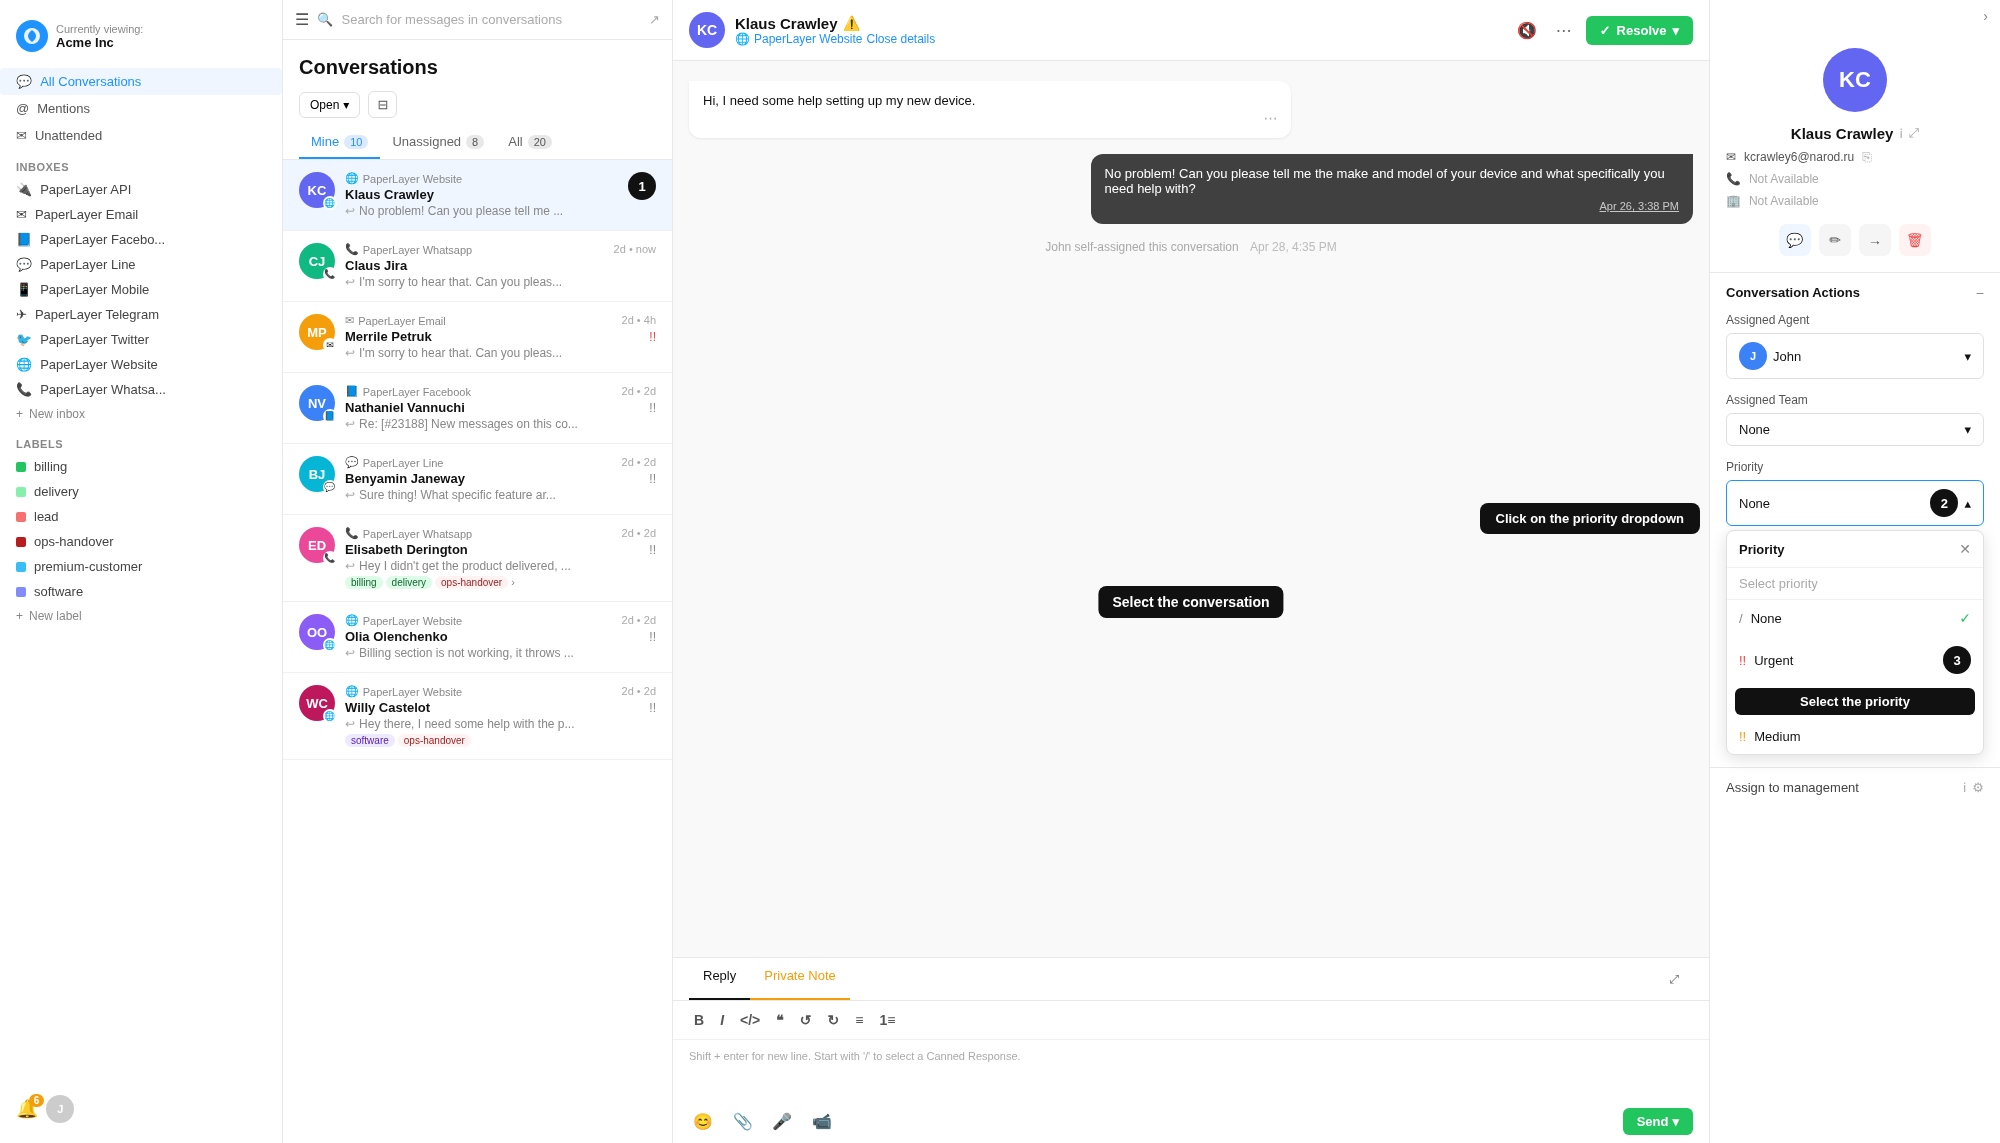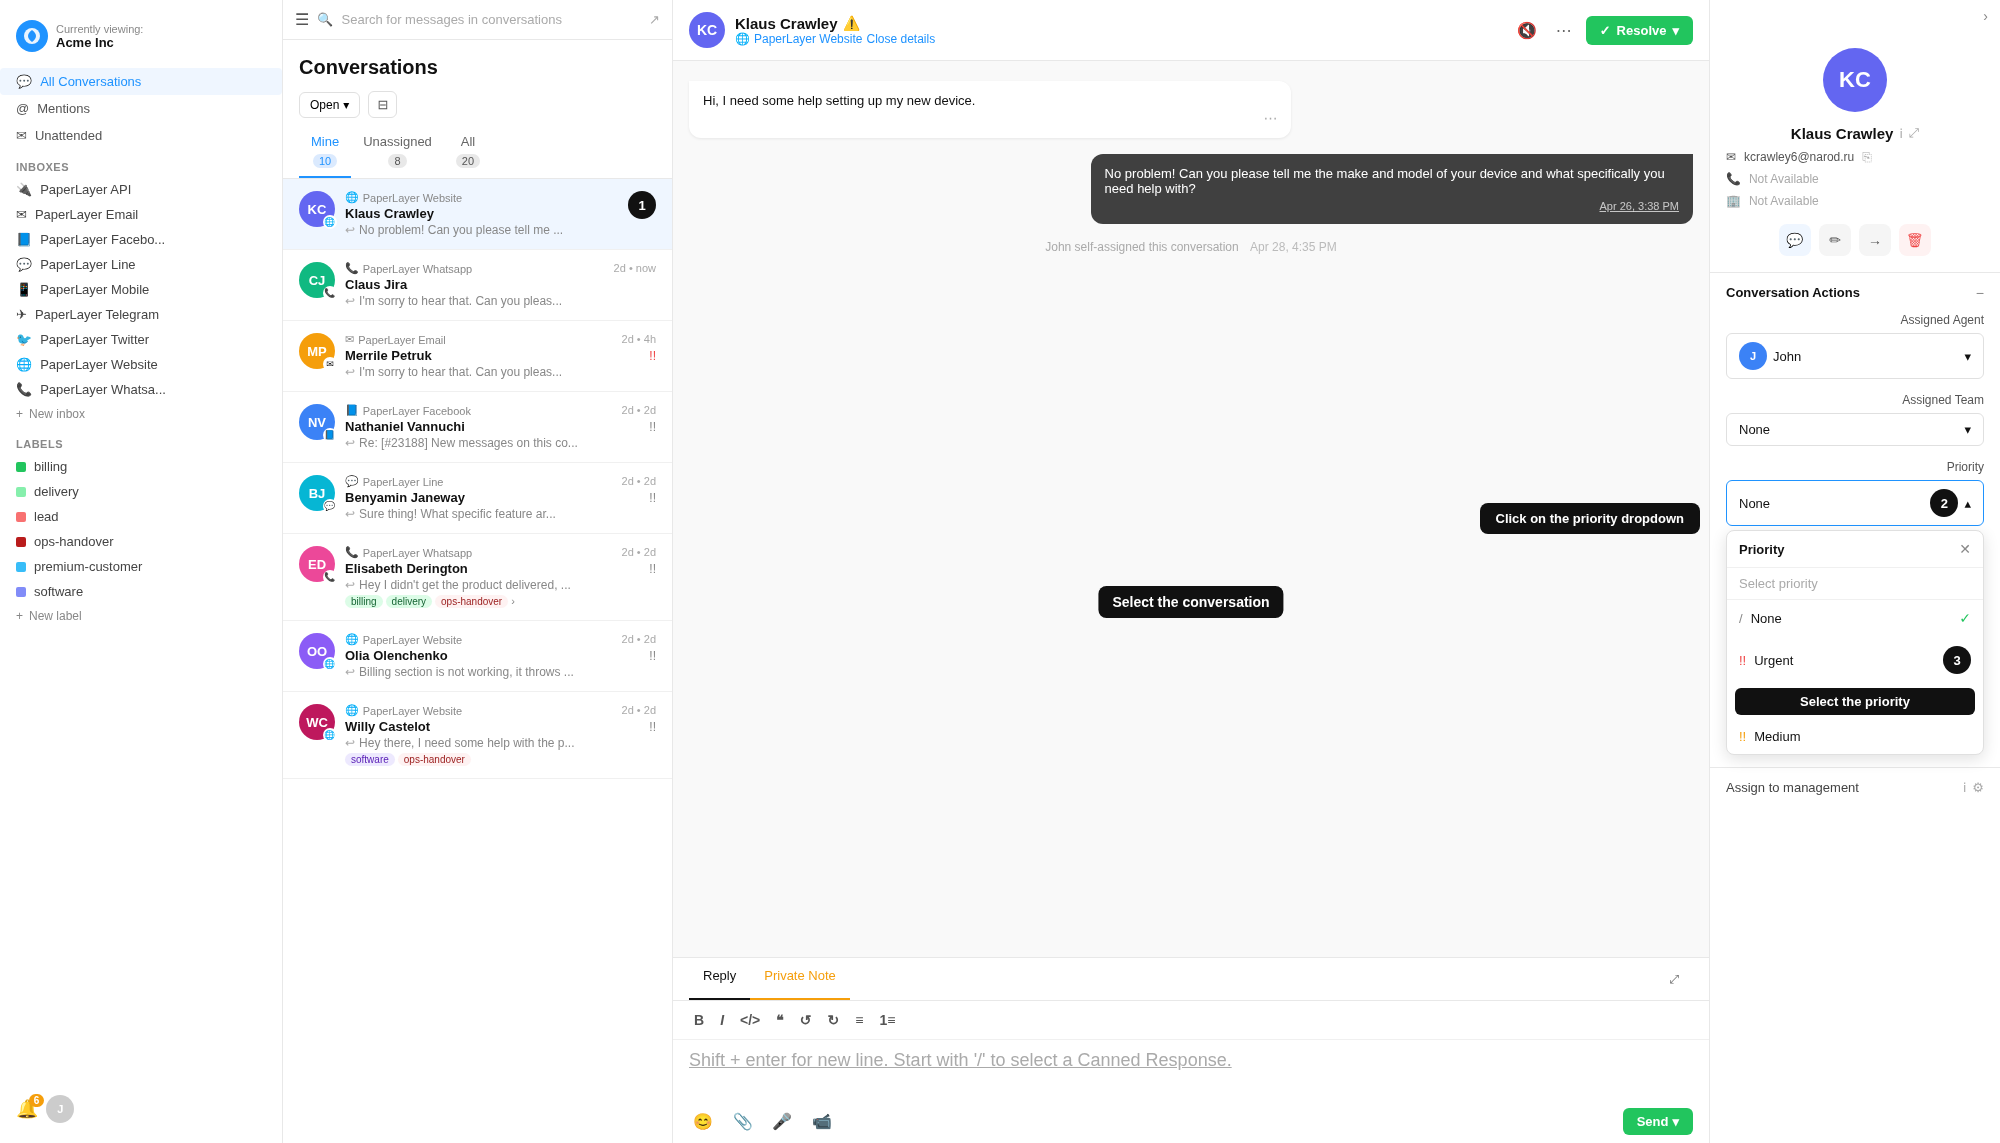--- a/index.html
+++ b/index.html
@@ -30,21 +30,21 @@
     .search-input::placeholder { color: #aaa; }
 
     
     .conv-panel { display: flex; flex-direction: column; flex: 1; overflow: hidden; }
     .conv-header { padding: 16px 16px 8px; }
     .conv-title { font-size: 20px; font-weight: 700; color: #111; margin-bottom: 12px; }
     .conv-toolbar { display: flex; align-items: center; gap: 8px; }
     .conv-status-btn { display: flex; align-items: center; gap: 4px; border: 1px solid #e0e0e0; border-radius: 6px; padding: 5px 10px; font-size: 12px; cursor: pointer; background: white; }
     .conv-filter-btn { border: 1px solid #e0e0e0; border-radius: 6px; padding: 5px 8px; cursor: pointer; background: white; color: #555; }
     .conv-tabs { display: flex; gap: 0; padding: 0 16px; border-bottom: 1px solid #e8e8e8; }
-    .conv-tab { padding: 8px 12px; font-size: 13px; cursor: pointer; color: #666; display: flex; align-items: center; gap: 5px; border-bottom: 2px solid transparent; flex-direction: column; }
+    .conv-tab { padding: 8px 12px; font-size: 13px; cursor: pointer; color: #666; display: flex; align-items: center; gap: 5px; border-bottom: 2px solid transparent; }
     .conv-tab.active { color: #1F93FF; border-bottom-color: #1F93FF; font-weight: 500; }
     .tab-count { background: #e8e8e8; color: #555; border-radius: 10px; font-size: 11px; padding: 1px 6px; }
     .conv-tab.active .tab-count { background: #dbeafe; color: #1F93FF; }
 
     .conv-list { flex: 1; overflow-y: auto; }
     .conv-item { display: flex; align-items: flex-start; gap: 10px; padding: 12px 16px; border-bottom: 1px solid #f0f0f0; cursor: pointer; position: relative; }
     .conv-item.selected { background: #EFF6FF; }
     .conv-avatar { width: 36px; height: 36px; border-radius: 50%; flex-shrink: 0; position: relative; }
     .conv-avatar-placeholder { width: 36px; height: 36px; border-radius: 50%; display: flex; align-items: center; justify-content: center; font-size: 13px; font-weight: 600; color: white; }
     .channel-icon { position: absolute; bottom: -2px; right: -2px; width: 14px; height: 14px; border-radius: 50%; background: #fff; display: flex; align-items: center; justify-content: center; font-size: 9px; }
@@ -80,41 +80,41 @@
     .system-msg { text-align: center; font-size: 12px; color: #aaa; margin: 12px 0; }
 
     
     .reply-area { border-top: 1px solid #e8e8e8; background: white; }
     .reply-tabs { display: flex; gap: 0; padding: 0 16px; border-bottom: 1px solid #e8e8e8; }
     .reply-tab { padding: 10px 14px; font-size: 13px; cursor: pointer; color: #666; border-bottom: 2px solid transparent; }
     .reply-tab.active { color: #111; border-bottom-color: #111; font-weight: 500; }
     .reply-tab.note { color: #f59e0b; border-bottom-color: #f59e0b; }
     .reply-toolbar { display: flex; align-items: center; gap: 6px; padding: 8px 16px; border-bottom: 1px solid #f0f0f0; }
     .toolbar-btn { background: none; border: none; cursor: pointer; color: #555; font-size: 14px; padding: 3px 5px; font-weight: 600; }
-    .reply-input { padding: 10px 16px; min-height: 60px; font-size: 18px; color: #aaa; text-decoration: underline; }
+    .reply-input { padding: 10px 16px; min-height: 60px; font-size: 11px; color: #aaa; }
     .reply-bottom { display: flex; align-items: center; justify-content: space-between; padding: 8px 16px; }
     .reply-icons { display: flex; gap: 12px; }
     .send-btn { background: #22c55e; color: white; border: none; border-radius: 6px; padding: 6px 14px; font-size: 13px; font-weight: 600; cursor: pointer; display: flex; align-items: center; gap: 4px; }
 
     
     .right-panel { width: 290px; background: white; flex-shrink: 0; overflow-y: auto; position: relative; }
     .contact-section { padding: 16px; border-bottom: 1px solid #e8e8e8; }
     .contact-avatar-lg { width: 64px; height: 64px; border-radius: 50%; background: #9ca3af; display: flex; align-items: center; justify-content: center; font-size: 22px; font-weight: 600; color: white; margin: 0 auto 12px; }
     .contact-name { font-size: 15px; font-weight: 700; color: #111; text-align: center; display: flex; align-items: center; justify-content: center; gap: 6px; margin-bottom: 4px; }
     .contact-detail { display: flex; align-items: center; gap: 8px; padding: 4px 0; font-size: 12px; color: #555; }
     .contact-detail.muted { color: #aaa; }
     .contact-actions { display: flex; justify-content: center; gap: 8px; margin-top: 12px; }
     .contact-action-btn { width: 32px; height: 32px; border-radius: 8px; display: flex; align-items: center; justify-content: center; cursor: pointer; font-size: 14px; }
     .contact-action-btn.blue { background: #EFF6FF; color: #1F93FF; }
     .contact-action-btn.gray { background: #f5f5f5; color: #555; }
     .contact-action-btn.red { background: #fef2f2; color: #ef4444; }
 
     .actions-section { padding: 12px 16px; }
     .actions-header { display: flex; justify-content: space-between; font-size: 13px; font-weight: 600; color: #111; margin-bottom: 12px; }
-    .field-label { font-size: 12px; font-weight: 500; color: #555; margin-bottom: 6px; text-align: right; }
+    .field-label { font-size: 12px; font-weight: 500; color: #555; margin-bottom: 6px; }
     .field-select { width: 100%; border: 1px solid #e0e0e0; border-radius: 6px; padding: 8px 12px; font-size: 13px; color: #111; display: flex; align-items: center; justify-content: space-between; cursor: pointer; margin-bottom: 14px; background: white; }
     .field-select.open { border-color: #1F93FF; }
 
     
     .priority-dropdown { background: white; border: 1px solid #e0e0e0; border-radius: 8px; box-shadow: 0 4px 16px rgba(0,0,0,0.12); position: relative; margin-top: 4px; }
     .priority-dropdown-header { display: flex; align-items: center; justify-content: space-between; padding: 10px 12px; border-bottom: 1px solid #f0f0f0; }
     .priority-title { font-size: 13px; font-weight: 600; color: #111; }
     .priority-search { padding: 8px 12px; border-bottom: 1px solid #f0f0f0; }
     .priority-search input { width: 100%; border: none; outline: none; font-size: 13px; color: #444; }
     .priority-search input::placeholder { color: #aaa; }

